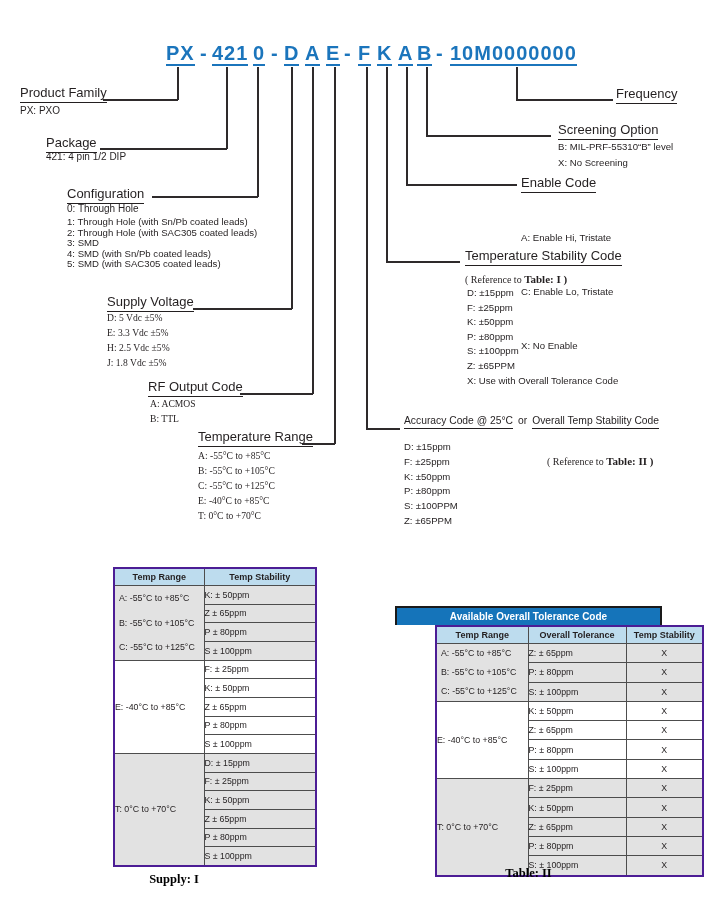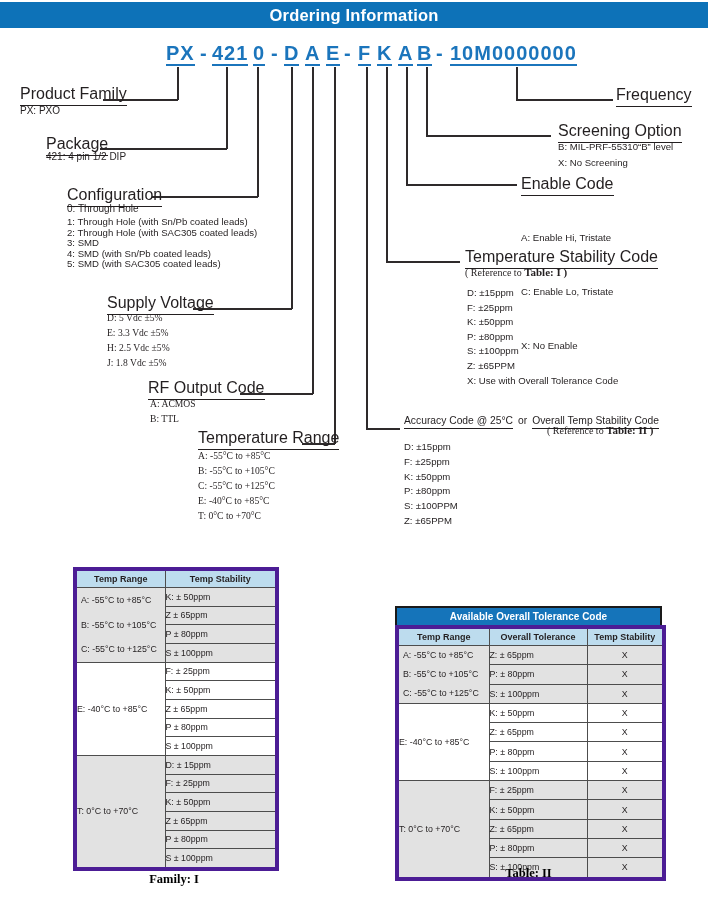--- a/index.html
+++ b/index.html
@@ -11,66 +11,63 @@
   .topbar-title{color:#ffffff;font-weight:bold;font-size:16.5px;letter-spacing:.2px;}
   
   .pnseg,.pndash{position:absolute;top:43px;color:#1b75bc;font-weight:bold;font-size:20px;
           line-height:20px;letter-spacing:1px;white-space:nowrap;}
   .pnseg{border-bottom:2.5px solid #1b75bc;padding-bottom:1px;}
   
   .vln,.hln{position:absolute;background:#2e2a2b;}
   .vln{width:1.5px;}
   .hln{height:1.5px;}
   
-  .flabel{position:absolute;font-size:16px;white-space:nowrap;
+  .flabel{position:absolute;font-size:13px;white-space:nowrap;
           border-bottom:1px solid #231f20;padding-bottom:1.5px;}
   .ftext{position:absolute;font-size:10px;white-space:nowrap;}
   .flist{position:absolute;font-size:9.6px;white-space:nowrap;}
   .flist div{white-space:nowrap;}
   .lh15 div{line-height:15px;font-family:Liberation Serif, serif;}
   .lh155 div{line-height:15.5px;}
   .lh142 div{line-height:14.2px;margin-top:40px;}
   .lh146 div{line-height:14.6px;}
   .lh148 div{line-height:14.8px;}
   .tight div{line-height:10.6px;}
-  .ref{position:absolute;font-family:"Liberation Serif",serif;font-size:10px;white-space:nowrap;}
+  .ref{position:absolute;font-family:"Liberation Serif",serif;font-size:10px;white-space:nowrap;margin-top:7px;}
   .ref b{font-size:11px;}
   .acc-head{position:absolute;font-size:10.3px;white-space:nowrap;}
   .acc-head .u{border-bottom:1px solid #231f20;padding-bottom:1.5px;}
   .acc-head .orw{margin:0 5px;}
   
   .tbl{position:absolute;}
   .ttitle{height:17px;background:#1574ba;color:#ffffff;font-weight:bold;font-size:10px;
           display:flex;align-items:center;justify-content:center;white-space:nowrap;
           border:2px solid #1a1a1a;border-bottom:none;}
   .tbl table{border-collapse:collapse;table-layout:fixed;width:100%;
-          border:4px solid #4c1d95;}
+          border:2px solid #4c1d95;margin-left:40px;}
   .tbl th{background:#bddcee;font-size:9px;font-weight:bold;text-align:center;
           border:1px solid #4d4d4d;height:16px;padding:0 2px;}
   .tbl td{border:1px solid #4d4d4d;font-size:8.8px;padding:0;vertical-align:middle;}
   .t1 td{height:17.67px;}
   .t2 td{height:18.3px;}
   .shade{background:#e2e2e2;}
   .rangecell{padding-left:4px;}
   .rangecell.multi{padding:0;}
   .rangecell.multi .rwrap{display:flex;flex-direction:column;justify-content:space-around;
           height:100%;padding-left:4px;}
   .codecell{padding-left:6px;}
   .markcell{text-align:center;}
   .tcaption{position:absolute;font-family:"Liberation Serif",serif;font-weight:bold;
           font-size:12.5px;text-align:center;color:#000;}
 </style>
 </head>
 <body>
 
 <div class="canvas">
 
-  <div class="topbar">
-    <span class="topbar-title">Ordering Information</span>
-  </div>
 
   <span class="pnseg" style="left:166px">PX</span>
   <span class="pndash" style="left:200px">-</span>
   <span class="pnseg" style="left:212px">421</span>
   <span class="pnseg" style="left:253px">0</span>
   <span class="pndash" style="left:271px">-</span>
   <span class="pnseg" style="left:284px">D</span>
   <span class="pnseg" style="left:305px">A</span>
   <span class="pnseg" style="left:326px">E</span>
   <span class="pndash" style="left:344px">-</span>
@@ -170,21 +167,21 @@
     <div>K: ±50ppm</div>
     <div>P: ±80ppm</div>
     <div>S: ±100ppm</div>
     <div>Z: ±65PPM</div>
     <div>X: Use with Overall Tolerance Code</div>
   </div>
 
   <div class="acc-head" style="left:404px;top:415px">
     <span class="u">Accuracy Code @ 25°C</span><span class="orw">or</span><span class="u">Overall Temp Stability Code</span>
   </div>
-  <div class="ref" style="left:547px;top:424px">
+  <div class="ref" style="left:547px;top:448px">
     <span>( Reference to</span>
     <b>Table: II )</b>
   </div>
   <div class="flist lh148" style="left:404px;top:440px">
     <div>D: ±15ppm</div>
     <div>F: ±25ppm</div>
     <div>K: ±50ppm</div>
     <div>P: ±80ppm</div>
     <div>S: ±100PPM</div>
     <div>Z: ±65PPM</div>
@@ -251,21 +248,21 @@
           </tr>
       <tr>
             <td class="codecell shade">P ± 80ppm</td>
           </tr>
       <tr>
             <td class="codecell shade">S ± 100ppm</td>
           </tr>
     </tbody>
       </table>
   </div>
-  <div class="tcaption" style="left:73px;top:872px;width:202px">Family: I</div>
+  <div class="tcaption" style="left:73px;top:872px;width:202px">Supply: I</div>
 
   <div class="tbl t2" style="left:395px;top:606px;width:267px">
     <div class="ttitle">Available Overall Tolerance Code</div>
     <table>
       <colgroup>
           <col style="width:92px">
           <col style="width:98px">
           <col style="width:77px">
         </colgroup>
       <tbody>

